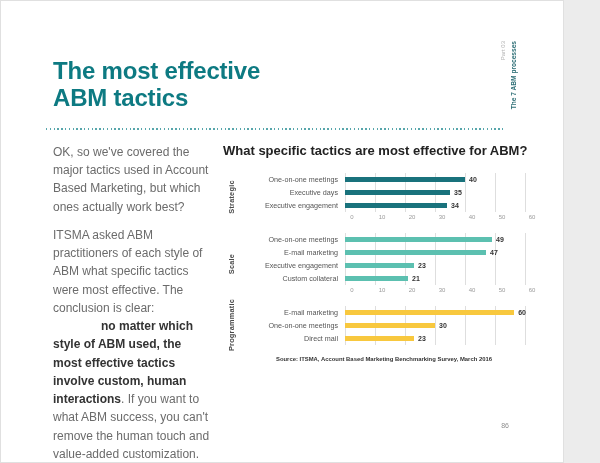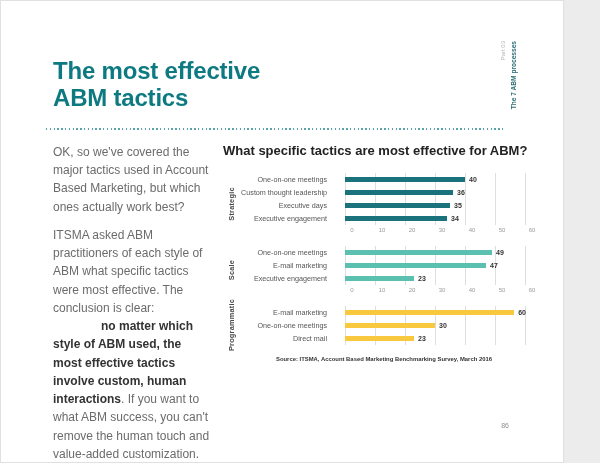--- a/index.html
+++ b/index.html
@@ -68,21 +68,21 @@
     font-weight: bold;
     font-size: 7.4px;
     color: #4a4a4a;
     letter-spacing: 0.2px;
   }
   .cmain { flex: 1; }
   .crow { display: flex; align-items: center; height: 13px; }
   .cat {
     width: 106px;
     text-align: right;
-    padding-right: 18px;
+    padding-right: 7px;
     font-size: 7.2px;
     color: #555;
     white-space: nowrap;
   }
   .barzone {
     position: relative;
     width: 181px;
     height: 13px;
     display: flex;
     align-items: center;
@@ -168,27 +168,20 @@
           </div>
           <div class="cmain">
             <div class="crow">
               <span class="cat">One-on-one meetings</span>
               <div class="barzone">
                 <div class="bar" style="width: 120px; background: rgb(25, 114, 124);"></div>
                 <span class="val">40</span>
               </div>
             </div>
             <div class="crow">
-              <span class="cat">Custom thought leadership</span>
-              <div class="barzone">
-                <div class="bar" style="width: 108px; background: rgb(25, 114, 124);"></div>
-                <span class="val">36</span>
-              </div>
-            </div>
-            <div class="crow">
               <span class="cat">Executive days</span>
               <div class="barzone">
                 <div class="bar" style="width: 105px; background: rgb(25, 114, 124);"></div>
                 <span class="val">35</span>
               </div>
             </div>
             <div class="crow">
               <span class="cat">Executive engagement</span>
               <div class="barzone">
                 <div class="bar" style="width: 102px; background: rgb(25, 114, 124);"></div>
@@ -225,20 +218,27 @@
                 <span class="val">47</span>
               </div>
             </div>
             <div class="crow">
               <span class="cat">Executive engagement</span>
               <div class="barzone">
                 <div class="bar" style="width: 69px; background: rgb(92, 192, 176);"></div>
                 <span class="val">23</span>
               </div>
             </div>
+            <div class="crow">
+              <span class="cat">Custom collateral</span>
+              <div class="barzone">
+                <div class="bar" style="width: 63px; background: rgb(92, 192, 176);"></div>
+                <span class="val">21</span>
+              </div>
+            </div>
             <div class="axis">
               <span class="tick" style="left: 0px;">0</span>
               <span class="tick" style="left: 30px;">10</span>
               <span class="tick" style="left: 60px;">20</span>
               <span class="tick" style="left: 90px;">30</span>
               <span class="tick" style="left: 120px;">40</span>
               <span class="tick" style="left: 150px;">50</span>
               <span class="tick" style="left: 180px;">60</span>
             </div>
           </div>

